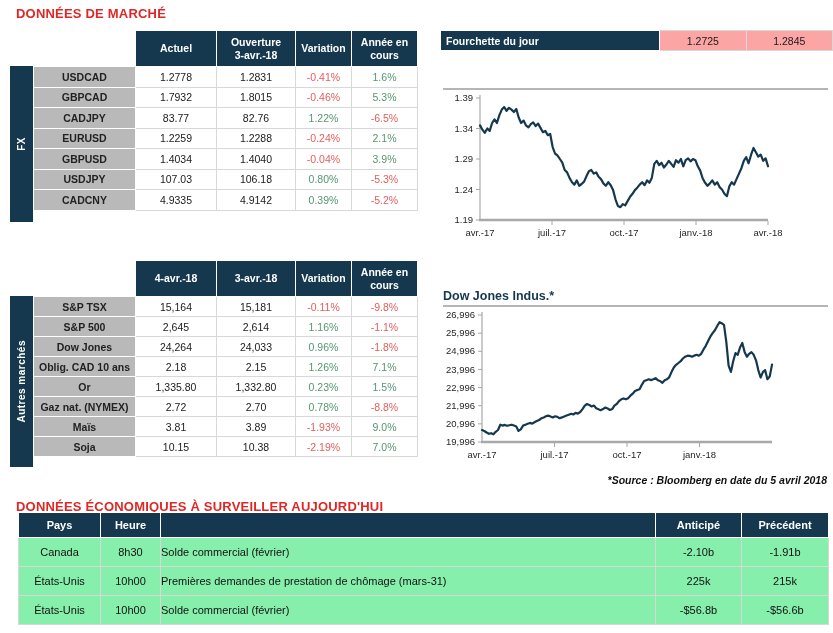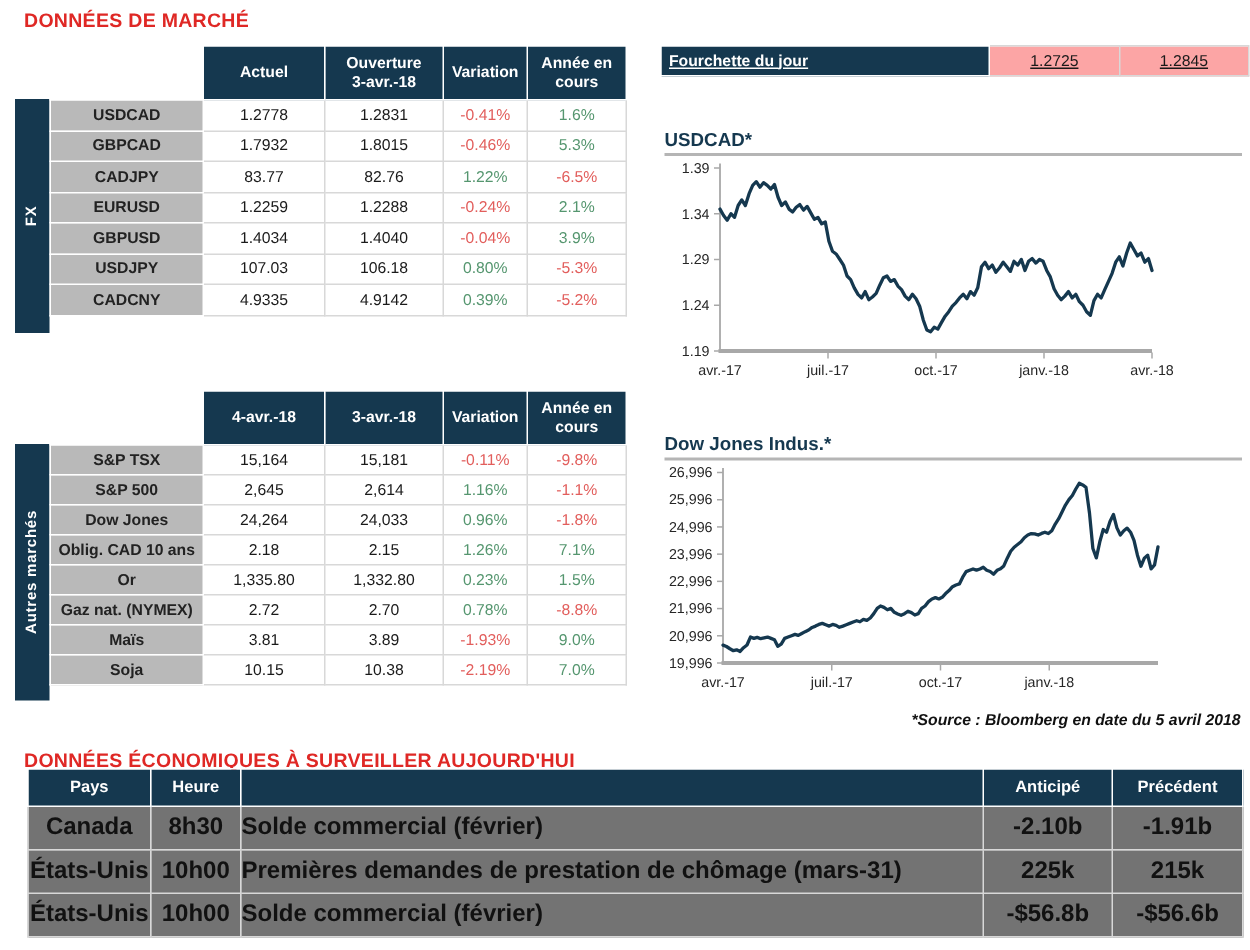--- a/index.html
+++ b/index.html
@@ -33,21 +33,21 @@
   #markets-table{left:33px;top:260px;}
 
   .vbar{position:absolute;background:var(--navy);display:flex;align-items:center;justify-content:center;}
   #fx-vbar{left:10px;top:66px;width:23px;height:156px;}
   #markets-vbar{left:10px;top:296px;width:23px;height:171px;}
   .vbar span{color:#fff;font-weight:bold;font-size:10px;writing-mode:vertical-rl;
           transform:rotate(180deg);white-space:nowrap;letter-spacing:.5px;}
 
   
   #ranges-table{position:absolute;left:440px;top:30px;border-collapse:collapse;border:1px solid #CFCFCF;}
-  #ranges-table td{height:19px;font-size:10.5px;padding:0;text-decoration:underline;}
+  #ranges-table td{height:19px;font-size:10.5px;padding:0;}
   #ranges-table td.rlabel{width:215px;background:var(--navy);color:#fff;font-weight:bold;
           padding-left:5px;border:1px solid #fff;}
   #ranges-table td.rval{width:86px;background:#fca5a5;text-align:center;border:1px solid var(--cellborder);}
 
   
   .chart{position:absolute;width:402px;}
   #chart-usdcad{left:430px;top:86px;}
   #chart-dow{left:430px;top:289px;}
   .chart-title{margin-left:13px;color:var(--navy);font-weight:bold;font-size:12.5px;}
   .chart-rule{margin-left:13px;width:385px;height:2px;background:#B5B5B5;margin-top:2px;}
@@ -55,22 +55,22 @@
   svg text{font-family:"Liberation Sans","DejaVu Sans",sans-serif;font-size:9.5px;fill:#262626;}
 
   #source-note{position:absolute;top:474px;right:6px;font-size:10.5px;font-style:italic;
           font-weight:bold;color:#111;}
 
   
   #econ-table{position:absolute;left:18px;top:512px;width:810px;border-collapse:collapse;
           table-layout:fixed;border:1px solid #C9C9C9;}
   #econ-table th{background:var(--navy);color:#fff;font-weight:bold;font-size:11px;height:24px;
           border:1px solid #fff;padding:0;text-align:center;}
-  #econ-table td{background:#737373;font-size:16px;height:28px;border:1px solid var(--cellborder);
-          text-align:center;color:#111;padding:0;font-weight:bold;}
+  #econ-table td{background:#86efac;font-size:11px;height:28px;border:1px solid var(--cellborder);
+          text-align:center;color:#111;padding:0;}
   #econ-table td.desc{text-align:left;}
 </style>
 </head>
 <body>
 
 <div class="sec-title" id="market-title">DONNÉES DE MARCHÉ</div>
 <div class="sec-title" id="econ-title">DONNÉES ÉCONOMIQUES À SURVEILLER AUJOURD'HUI</div>
 
 <div class="vbar" id="fx-vbar">
   <span>FX</span>
@@ -166,21 +166,20 @@
   <tbody>
     <tr>
       <td class="rlabel">Fourchette du jour</td>
       <td class="rval">1.2725</td>
       <td class="rval">1.2845</td>
     </tr>
   </tbody>
 </table>
 
 <div class="chart" id="chart-usdcad">
-  <div class="chart-title">USDCAD*</div>
   <div class="chart-rule"></div>
   <div class="chart-svg">
       <svg width="400" height="150" viewBox="0 0 400 150">
         <line x1="50" y1="5" x2="50" y2="130" stroke="#A8A8A8" stroke-width="1.2"></line>
         <line x1="46" y1="130" x2="50" y2="130" stroke="#A8A8A8" stroke-width="1"></line>
         <text x="43" y="133.2" text-anchor="end">1.19</text>
         <line x1="46" y1="99.49999999999997" x2="50" y2="99.49999999999997" stroke="#A8A8A8" stroke-width="1"></line>
         <text x="43" y="102.69999999999997" text-anchor="end">1.24</text>
         <line x1="46" y1="68.99999999999993" x2="50" y2="68.99999999999993" stroke="#A8A8A8" stroke-width="1"></line>
         <text x="43" y="72.19999999999993" text-anchor="end">1.29</text>

